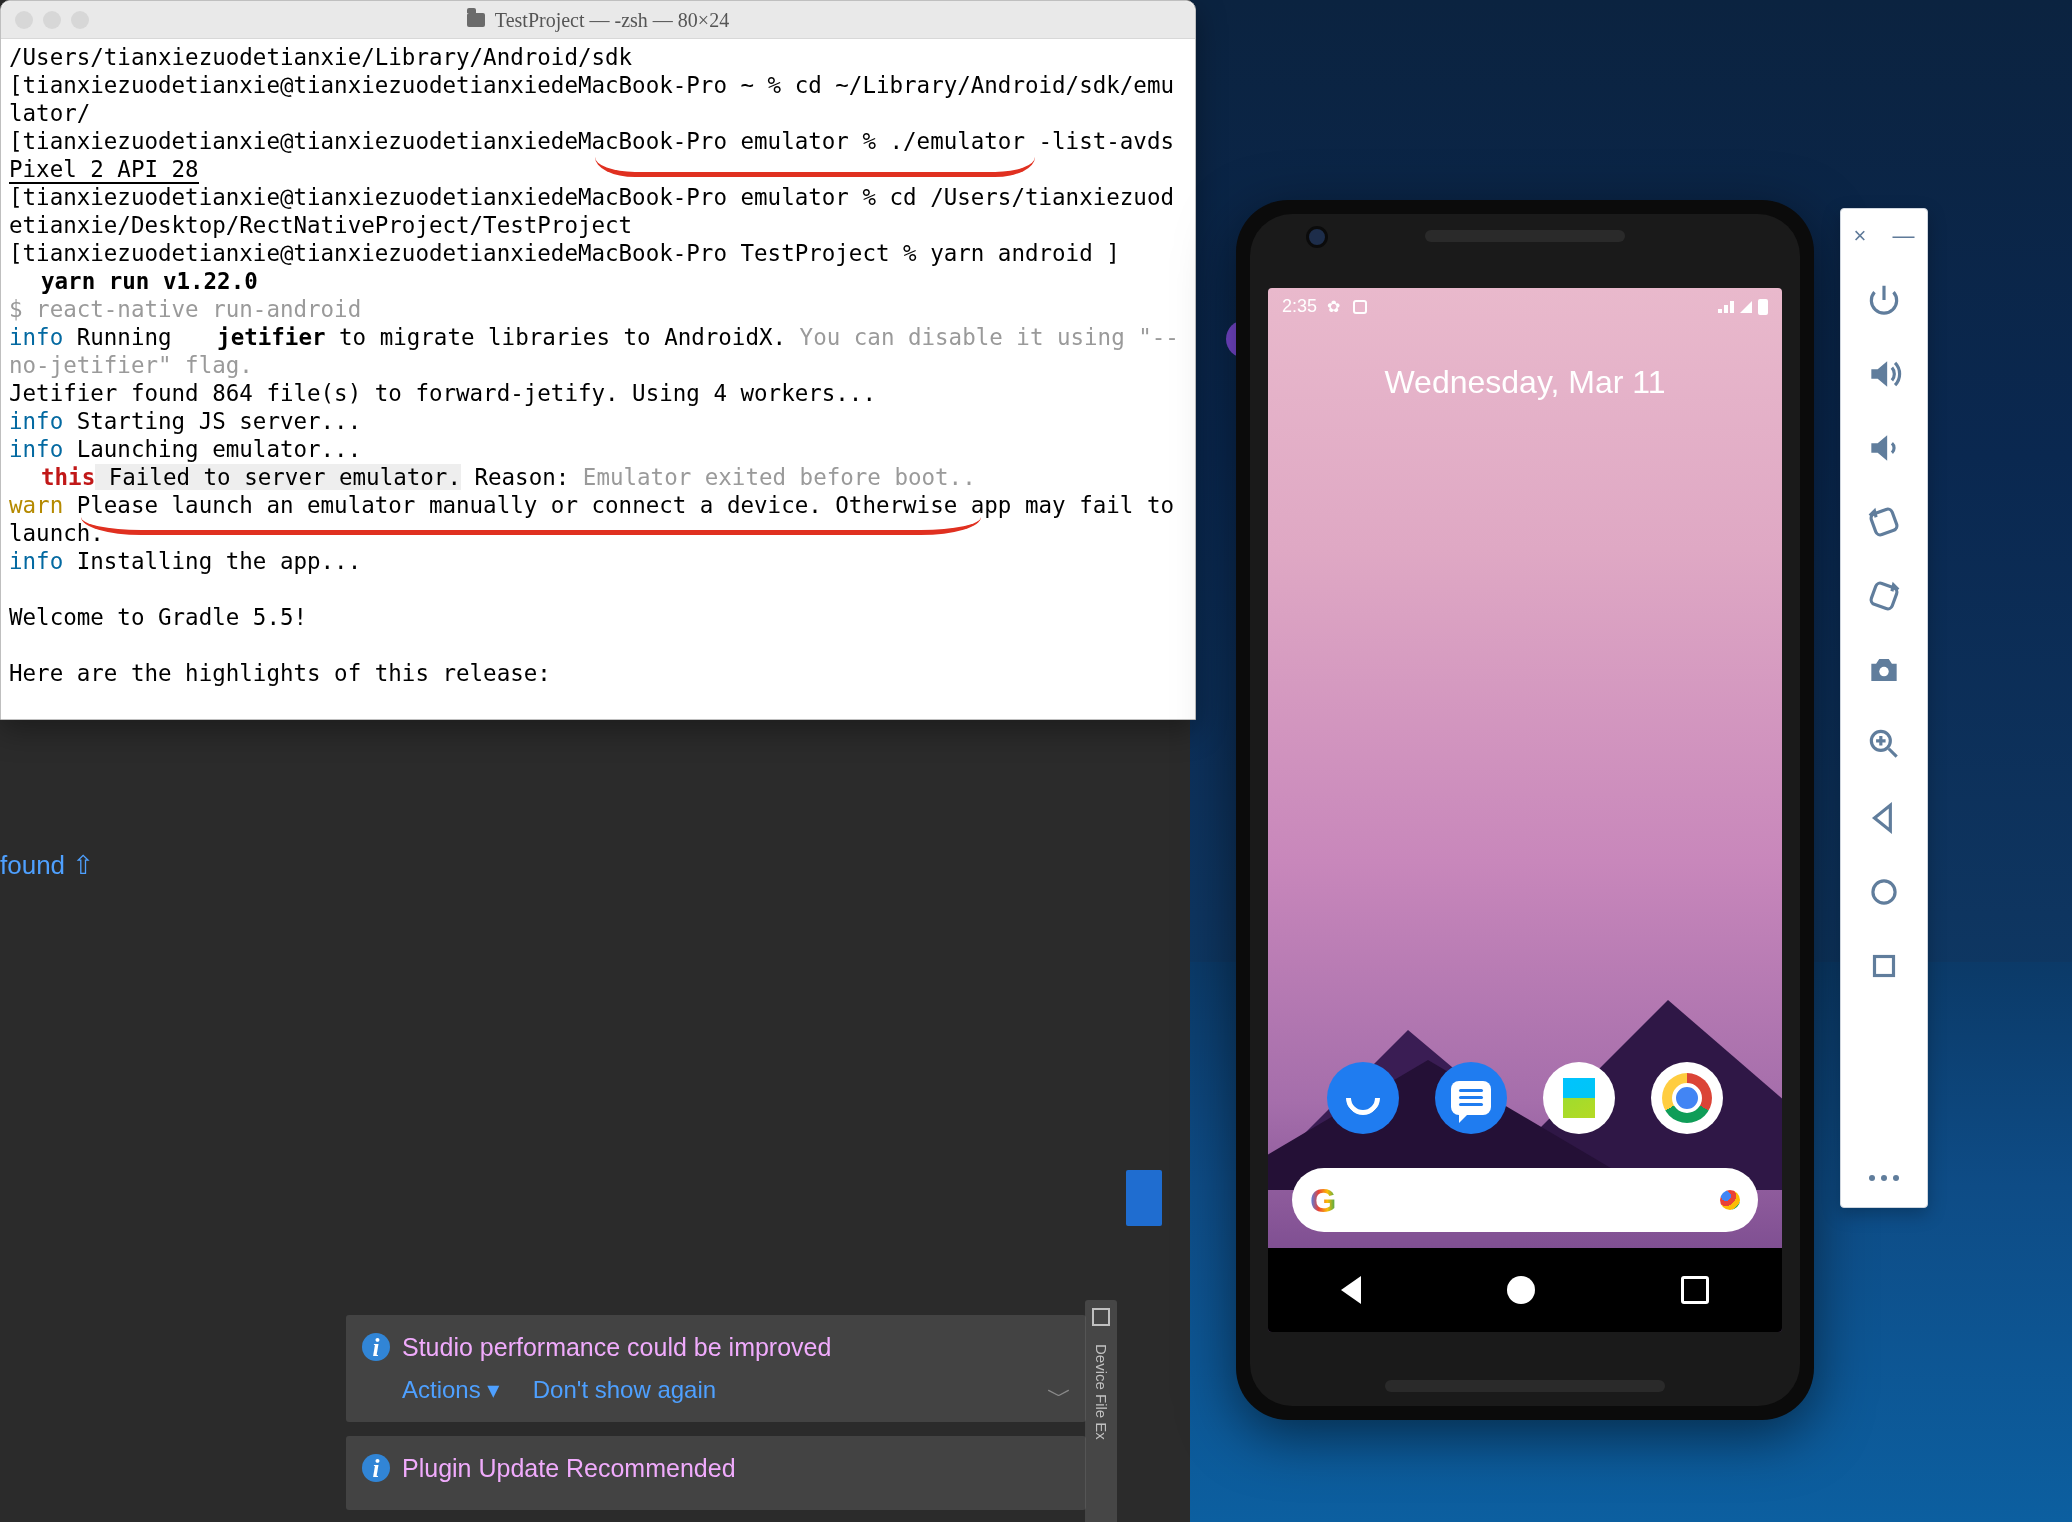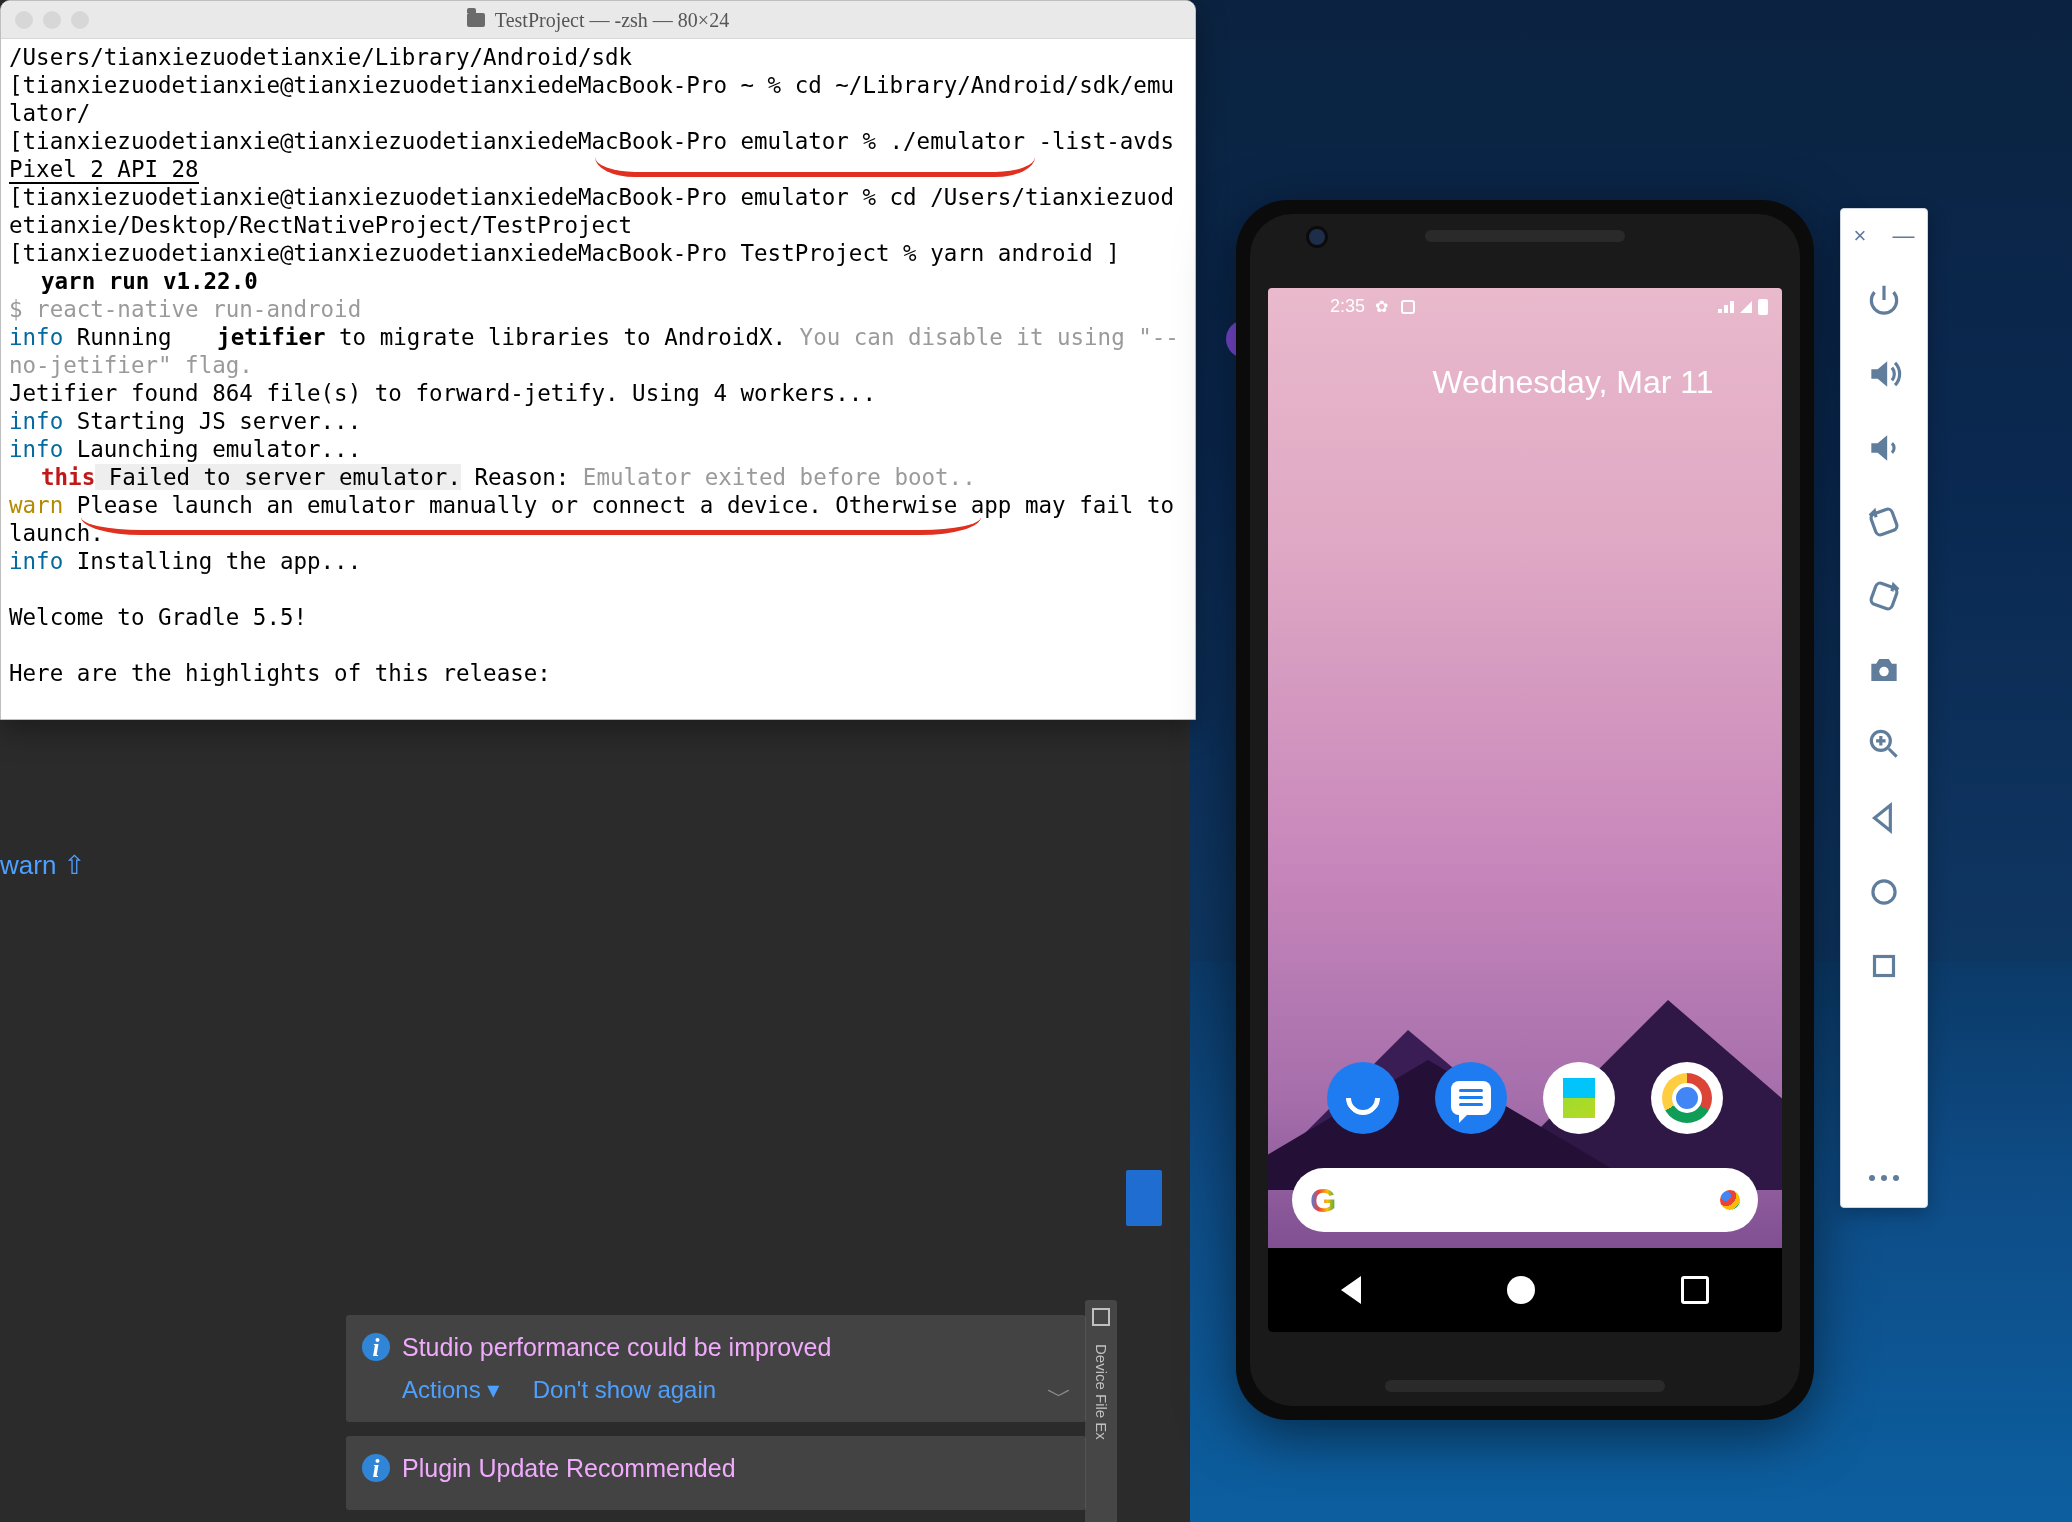--- a/index.html
+++ b/index.html
@@ -67,21 +67,21 @@
 .annot2{left:80px;top:510px;width:900px;height:24px;border-bottom:5px solid #e03020;border-radius:0 0 60px 60px/0 0 18px 18px;}
 
 
 .phone-wrap{position:absolute;left:1236px;top:200px;width:578px;height:1220px;filter:drop-shadow(0 16px 28px rgba(0,0,0,.5));}
 .phone{position:absolute;inset:0;background:#0b0b0b;border-radius:52px;padding:18px;}
 .phone-inner{position:absolute;inset:14px;background:#1a1a1a;border-radius:42px;}
 .speaker{position:absolute;left:50%;top:30px;transform:translateX(-50%);width:200px;height:12px;background:#2a2a2a;border-radius:8px;}
 .cam{position:absolute;left:70px;top:26px;width:22px;height:22px;border-radius:50%;background:#1d2d4a;border:3px solid #0b0b0b;}
 .bottom-speaker{position:absolute;left:50%;bottom:28px;transform:translateX(-50%);width:280px;height:12px;background:#2a2a2a;border-radius:8px;}
 .screen{position:absolute;left:32px;right:32px;top:88px;bottom:88px;border-radius:4px;overflow:hidden;
-  background:linear-gradient(180deg,#e9b9cc 0%,#dfa8c4 25%,#c887bb 55%,#a56eab 78%,#6a3e84 100%);padding-left:48px;}
+  background:linear-gradient(180deg,#e9b9cc 0%,#dfa8c4 25%,#c887bb 55%,#a56eab 78%,#6a3e84 100%);}
 .statusbar{display:flex;justify-content:space-between;align-items:center;color:#fff;
   font-size:18px;padding:8px 14px;font-weight:500;}
 .sb-left{display:flex;align-items:center;gap:10px;}
 .sb-gear{width:16px;height:16px;position:relative;}
 .sb-gear:before{content:"✿";position:absolute;inset:0;font-size:16px;line-height:16px;color:#fff;}
 .sb-bubble{width:14px;height:14px;border:2px solid #fff;border-radius:3px;}
 .sb-right{display:flex;align-items:center;gap:6px;}
 .sig{width:0;height:0;border-left:12px solid transparent;border-bottom:12px solid #fff;}
 .wifi{width:16px;height:12px;background:
   linear-gradient(#fff,#fff) left/4px 4px no-repeat,
@@ -128,21 +128,21 @@
 .tb-ic.fill svg{fill:#607d9c;stroke:none;}
 .dots3{display:flex;gap:6px;margin-top:auto;margin-bottom:6px;}
 .dots3 span{width:6px;height:6px;background:#607d9c;border-radius:50%;}
 </style>
 </head>
 <body>
 
 <div class="ocean"></div>
 
 <div class="dark-panel">
-  <div class="uble"><span>warn ⇧</span></div>
+  <div class="uble"><span>found ⇧</span></div>
 
   <div class="notif notif1">
     <div class="info-dot">i</div>
     <div class="ttl">Studio performance could be improved</div>
     <div class="links">
       <span>Actions ▾</span>&nbsp;&nbsp;&nbsp;&nbsp;
       <span>Don't show again</span>
     </div>
     <div class="chev">﹀</div>
   </div>

